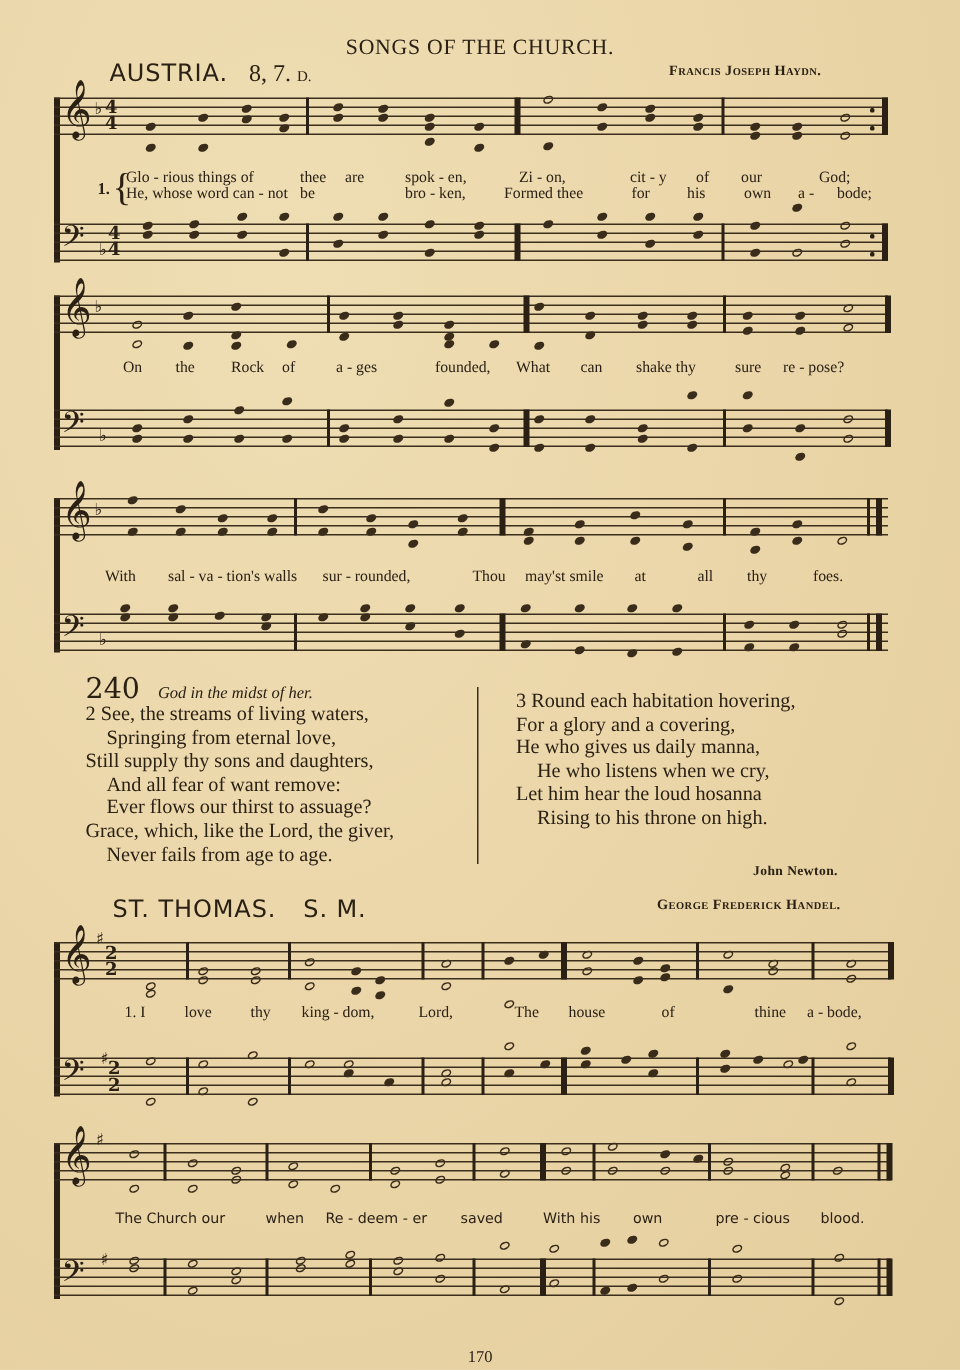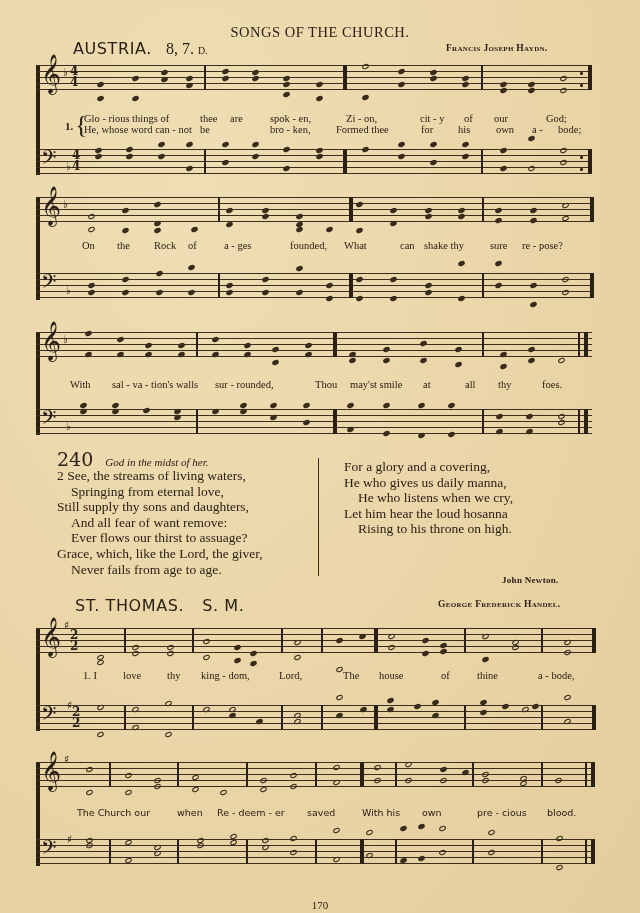--- a/index.html
+++ b/index.html
@@ -227,21 +227,21 @@
     <div class="note half" style="top:216px;left:562px;"></div>
 
   <div class="lyrics" style="top:240px;left:82px;width:510px;height:12px;">
     <span style="left:0">On</span>
     <span style="left:35px">the</span>
     <span style="left:72px">Rock</span>
     <span style="left:106px">of</span>
     <span style="left:142px">a - ges</span>
     <span style="left:208px">founded,</span>
     <span style="left:262px">What</span>
-    <span style="left:318px">can</span>
+    <span style="left:305px">can</span>
     <span style="left:342px">shake thy</span>
     <span style="left:408px">sure</span>
     <span style="left:440px">re - pose?</span>
   </div>
 
   <div class="staff" style="top:273px;left:36px;width:556px;">
       <div class="ln"></div>
       <div class="ln"></div>
       <div class="ln"></div>
       <div class="ln"></div>
@@ -398,20 +398,21 @@
   <div>2 See, the streams of living waters,</div>
   <div class="ind">Springing from eternal love,</div>
   <div>Still supply thy sons and daughters,</div>
   <div class="ind">And all fear of want remove:</div>
   <div class="ind">Ever flows our thirst to assuage?</div>
   <div>Grace, which, like the Lord, the giver,</div>
   <div class="ind">Never fails from age to age.</div>
 </div>
 <div class="divider"></div>
 <div class="verse-block" style="top:459px;left:344px;">
+  <div>3 Round each habitation hovering,</div>
   <div>For a glory and a covering,</div>
   <div>He who gives us daily manna,</div>
   <div class="ind">He who listens when we cry,</div>
   <div>Let him hear the loud hosanna</div>
   <div class="ind">Rising to his throne on high.</div>
 </div>
 <div class="abs author" style="top:575px;left:502px;">John Newton.</div>
 
 <div class="abs" style="top:596px;left:75px;">
   <span class="tune-title">ST. THOMAS.</span>
@@ -472,21 +473,21 @@
 
   <div class="lyrics" style="top:670px;left:83px;width:510px;height:12px;">
     <span style="left:0">1. I</span>
     <span style="left:40px">love</span>
     <span style="left:84px">thy</span>
     <span style="left:118px">king - dom,</span>
     <span style="left:196px">Lord,</span>
     <span style="left:260px">The</span>
     <span style="left:296px">house</span>
     <span style="left:358px">of</span>
-    <span style="left:394px">thine</span>
+    <span style="left:420px">thine</span>
     <span style="left:455px">a - bode,</span>
   </div>
 
   <div class="staff" style="top:705px;left:36px;width:558px;">
       <div class="ln"></div>
       <div class="ln"></div>
       <div class="ln"></div>
       <div class="ln"></div>
       <div class="ln"></div>
     </div>

